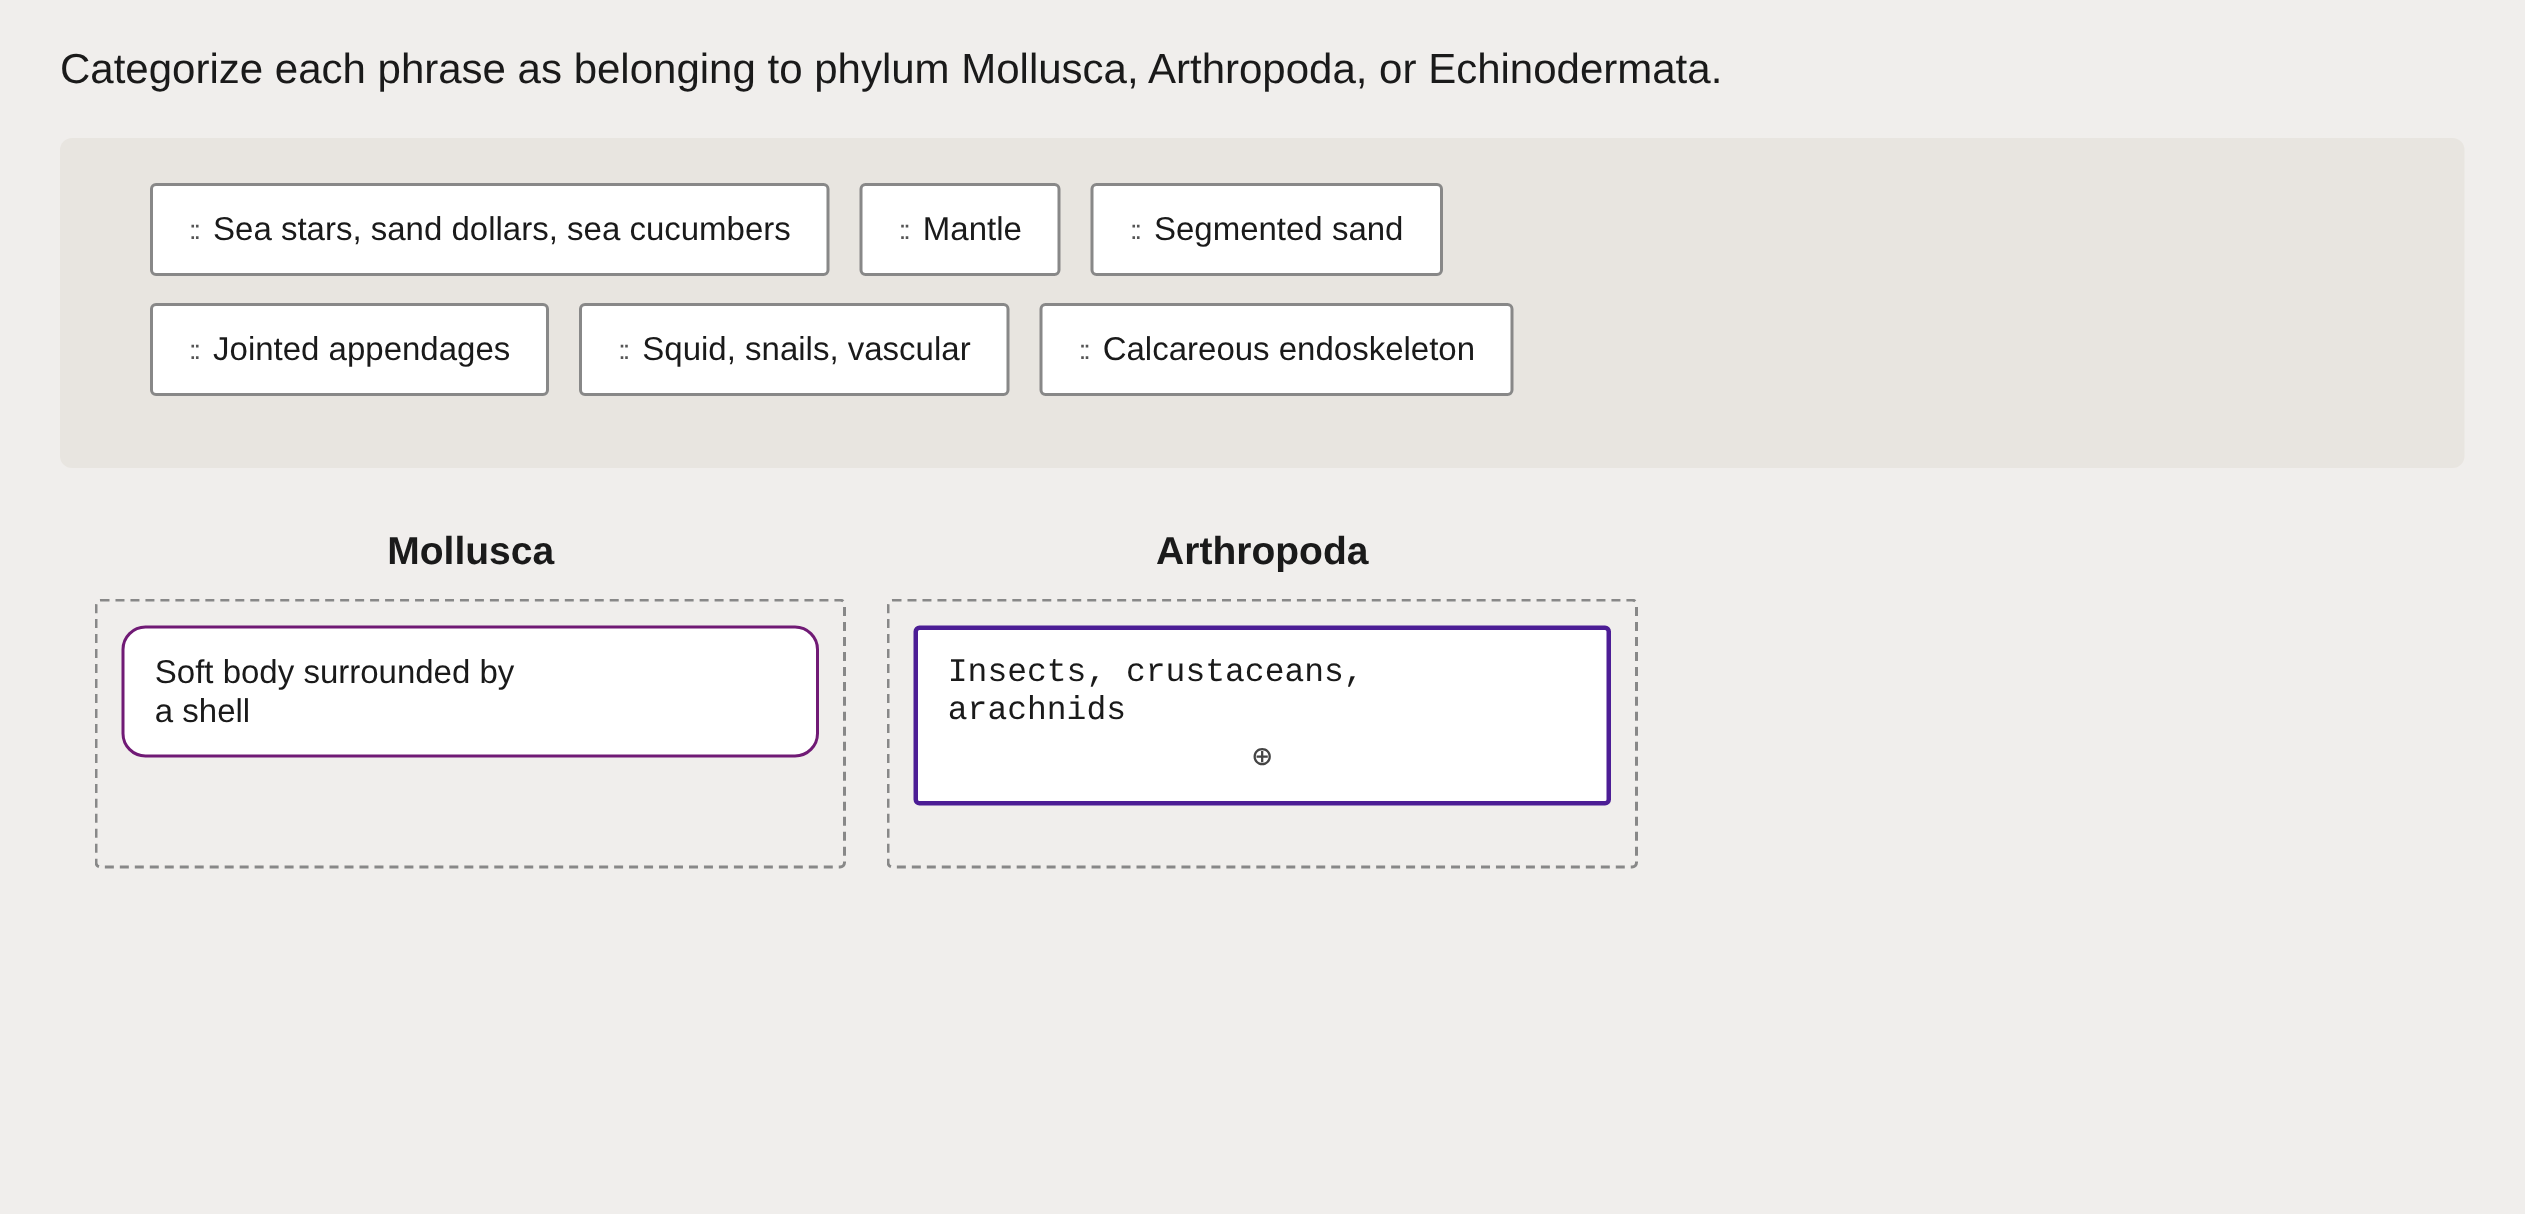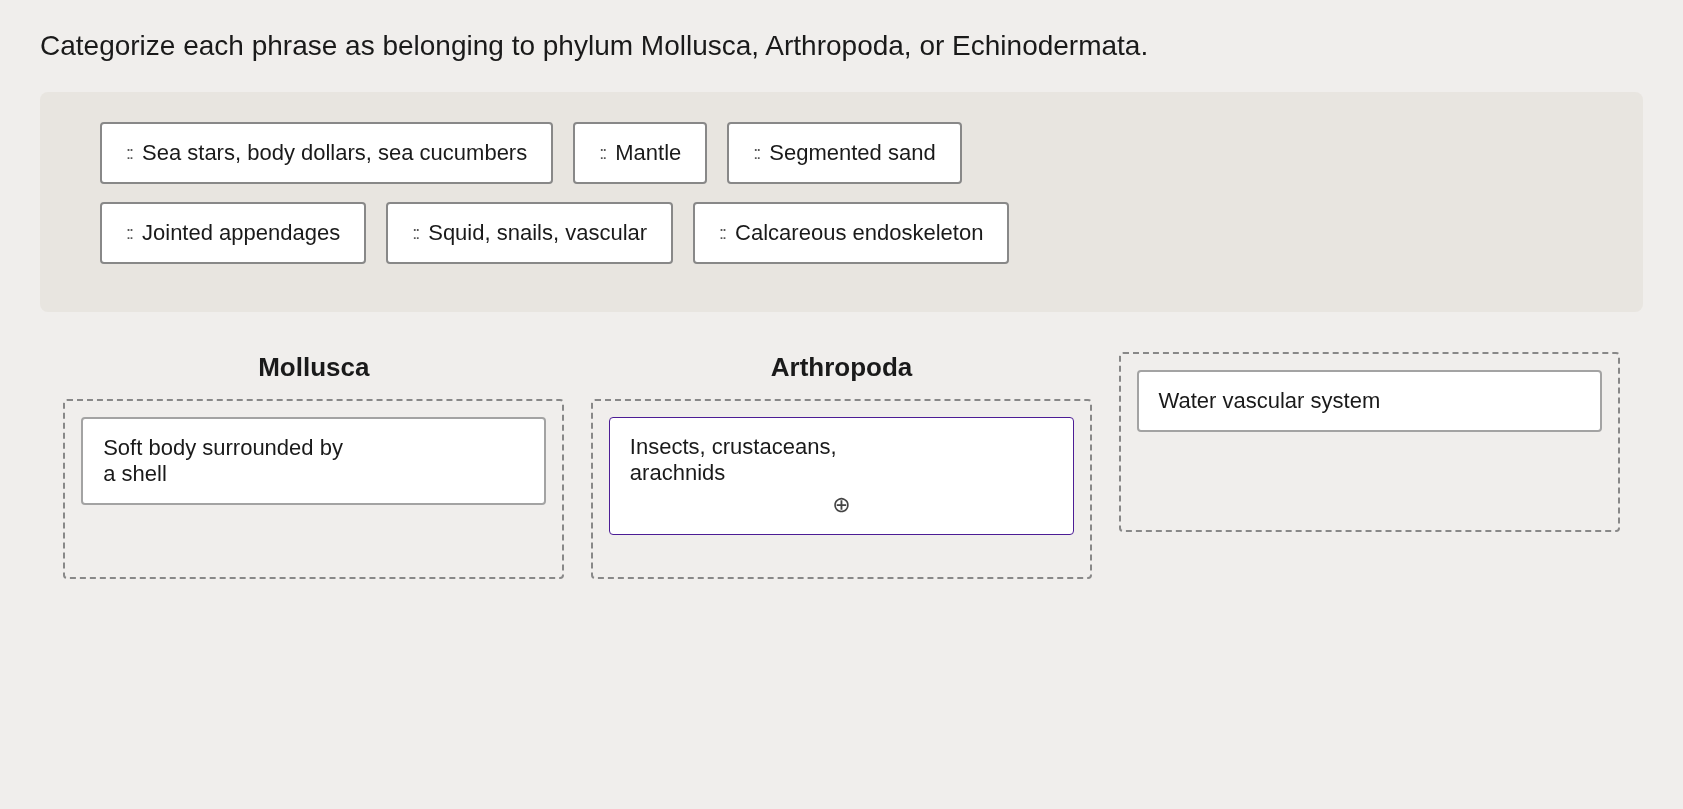--- a/index.html
+++ b/index.html
@@ -81,53 +81,54 @@
       width: 95%;
       min-height: 180px;
       border: 2px dashed #888;
       border-radius: 4px;
       padding: 16px;
       position: relative;
     }
 
     .drop-zone-item {
       background: #ffffff;
-      border: 2px solid #a3a3a3;
-      border-radius: 4px;
+      border: 2px solid #701a75;
+      border-radius: 16px;
       padding: 16px 20px;
       font-size: 22px;
       color: #1a1a1a;
       display: inline-block;
       width: 100%;
     }
 
     .drop-zone-item.highlighted {
-      border: 1px solid #4c1d95;
+      border: 3px solid #4c1d95;
       border-radius: 4px;
+      font-family: Liberation Mono, monospace;
     }
 
     .move-cursor {
       display: block;
       text-align: center;
       font-size: 22px;
       margin-top: 6px;
       color: #444;
     }
   </style>
 </head>
 <body>
 
 <div class="instruction">Categorize each phrase as belonging to phylum Mollusca, Arthropoda, or Echinodermata.</div>
 
 <div class="source-area">
 
   <div class="source-row">
     <div class="drag-item">
       <span class="handle">::</span>
-      <span>Sea stars, body dollars, sea cucumbers</span>
+      <span>Sea stars, sand dollars, sea cucumbers</span>
     </div>
     <div class="drag-item">
       <span class="handle">::</span>
       <span>Mantle</span>
     </div>
     <div class="drag-item">
       <span class="handle">::</span>
       <span>Segmented sand</span>
     </div>
   </div>
@@ -163,20 +164,15 @@
     <div class="category-title">Arthropoda</div>
     <div class="drop-zone">
       <div class="drop-zone-item highlighted">
         <span>Insects, crustaceans,<br>arachnids</span>
         <span class="move-cursor">⊕</span>
       </div>
     </div>
   </div>
 
   <div class="category-col">
-    <div class="drop-zone">
-      <div class="drop-zone-item">
-        <span>Water vascular system</span>
-      </div>
-    </div>
   </div>
 
 </div>
 
 </body></html>

